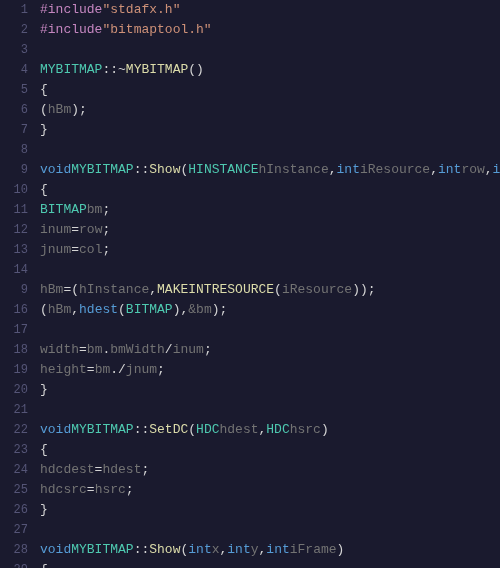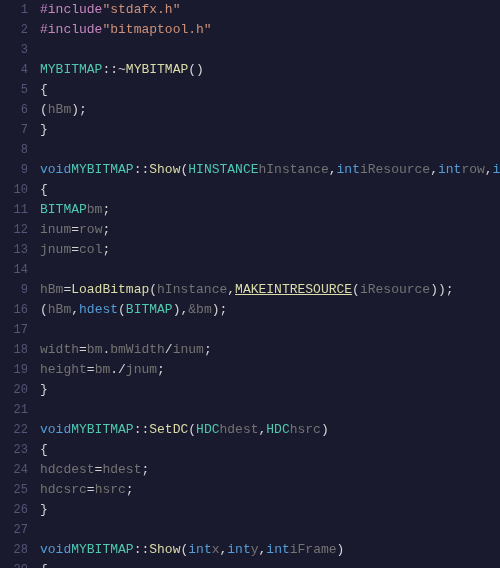--- a/index.html
+++ b/index.html
@@ -60,21 +60,21 @@
     }
 
     
     .c-white    { color: #d4d4d4; }
     .c-include  { color: #c586c0; }
     .c-string   { color: #ce9178; }
     .c-keyword  { color: #569cd6; }
     .c-type     { color: #4ec9b0; }
     .c-func     { color: #dcdcaa; }
     .c-class    { color: #4ec9b0; }
-    .c-macro    { color: #dcdcaa; text-decoration: underline; }
+    .c-macro    { color: #dcdcaa; }
     .c-param    { color: #737373; }
     .c-punc     { color: #d4d4d4; }
   </style>
 </head>
 <body>
 
 <div class="code-editor">
   <div class="line-numbers" id="line-numbers">
       <div class="line-number">1</div>
       <div class="line-number">2</div>
@@ -180,21 +180,20 @@
         <span class="c-param">jnum</span>
         <span class="c-punc">=</span>
         <span class="c-param">col</span>
         <span class="c-punc">;</span>
       </div>
       <div class="code-line"></div>
       <div class="code-line">
         <span class="c-white">    </span>
         <span class="c-param">hBm</span>
         <span class="c-punc">=</span>
-        <span class="c-func">LoadBitmap</span>
         <span class="c-punc">(</span>
         <span class="c-param">hInstance</span>
         <span class="c-punc">,</span>
         <span class="c-macro">MAKEINTRESOURCE</span>
         <span class="c-punc">(</span>
         <span class="c-param">iResource</span>
         <span class="c-punc">));</span>
       </div>
       <div class="code-line">
         <span class="c-white">    </span>

